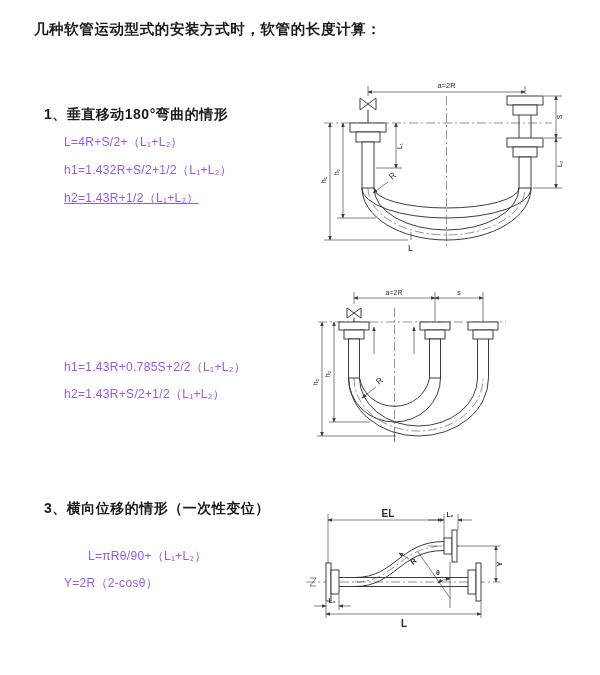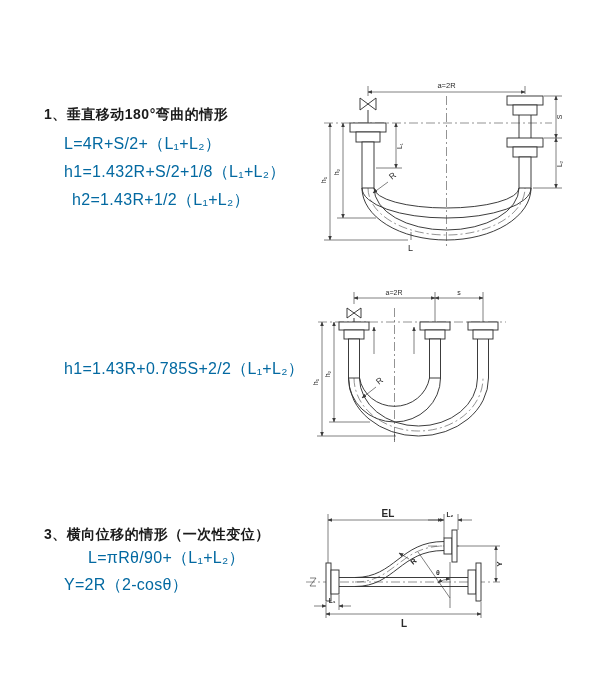--- a/index.html
+++ b/index.html
@@ -2,42 +2,44 @@
 <html><head>
 <meta charset="utf-8">
 <style>
   html,body{margin:0;padding:0;background:#ffffff;}
   .page{
     position:relative;width:600px;height:675px;background:#ffffff;
     font-family:"Liberation Sans","DejaVu Sans",sans-serif;color:#1b1b1b;overflow:hidden;
   }
   .doc-title{position:absolute;left:34px;top:20px;font-size:14.5px;font-weight:bold;letter-spacing:.6px;}
   .sec-heading{position:absolute;font-size:14px;font-weight:bold;letter-spacing:.5px;}
-  .formula{position:absolute;font-size:16px;letter-spacing:.3px;color:#0369a1;}
+  .formula{position:absolute;font-size:12px;letter-spacing:.3px;color:#8b5cf6;}
   .diagram{position:absolute;}
   svg text{font-family:"Liberation Sans","DejaVu Sans",sans-serif;fill:#2a2a2a;}
   .dimline{stroke:#3c3c3c;stroke-width:.65;fill:none;}
   .centerline{stroke:#4a4a4a;stroke-width:.6;fill:none;stroke-dasharray:9 3 2 3;}
   .part{stroke:#333;stroke-width:.95;fill:#fff;}
   .hose{stroke:#333;stroke-width:.95;fill:none;}
 </style>
 </head>
 <body>
 
 <div class="page">
 
+  <div class="doc-title">几种软管运动型式的安装方式时，软管的长度计算：</div>
 
   <div class="sec-heading" style="left:44px;top:106px;">1、垂直移动180°弯曲的情形</div>
   <div class="formula" style="left:64px;top:134px;">L=4R+S/2+（L₁+L₂）</div>
-  <div class="formula" style="left:64px;top:162px;">h1=1.432R+S/2+1/8（L₁+L₂）</div>
-  <div class="formula" style="left:72px;top:190px;">h2=1.43R+1/2（L₁+L₂）</div>
+  <div class="formula" style="left:64px;top:162px;">h1=1.432R+S/2+1/2（L₁+L₂）</div>
+  <div class="formula" style="left:64px;top:190px;text-decoration:underline;">h2=1.43R+1/2（L₁+L₂）</div>
 
   <div class="formula" style="left:64px;top:359px;">h1=1.43R+0.785S+2/2（L₁+L₂）</div>
-
-  <div class="sec-heading" style="left:44px;top:526px;text-align:right;">3、横向位移的情形（一次性变位）</div>
+  <div class="formula" style="left:64px;top:386px;">h2=1.43R+S/2+1/2（L₁+L₂）</div>
+
+  <div class="sec-heading" style="left:44px;top:500px;text-align:right;">3、横向位移的情形（一次性变位）</div>
   <div class="formula" style="left:64px;top:548px;margin-left:24px;">L=πRθ/90+（L₁+L₂）</div>
   <div class="formula" style="left:64px;top:575px;">Y=2R（2-cosθ）</div>
 
   <div class="diagram" style="left:312px;top:76px;width:278px;height:180px;">
   <svg width="278" height="180" viewBox="0 0 278 180" role="img">
     <defs>
       <marker id="m1" viewBox="0 0 10 10" refX="9" refY="5" markerWidth="7.5" markerHeight="7.5" orient="auto-start-reverse">
         <path d="M0,1 L10,5 L0,9 z" fill="#3c3c3c"></path>
       </marker>
       <pattern id="h1p" width="4" height="4" patternUnits="userSpaceOnUse">

